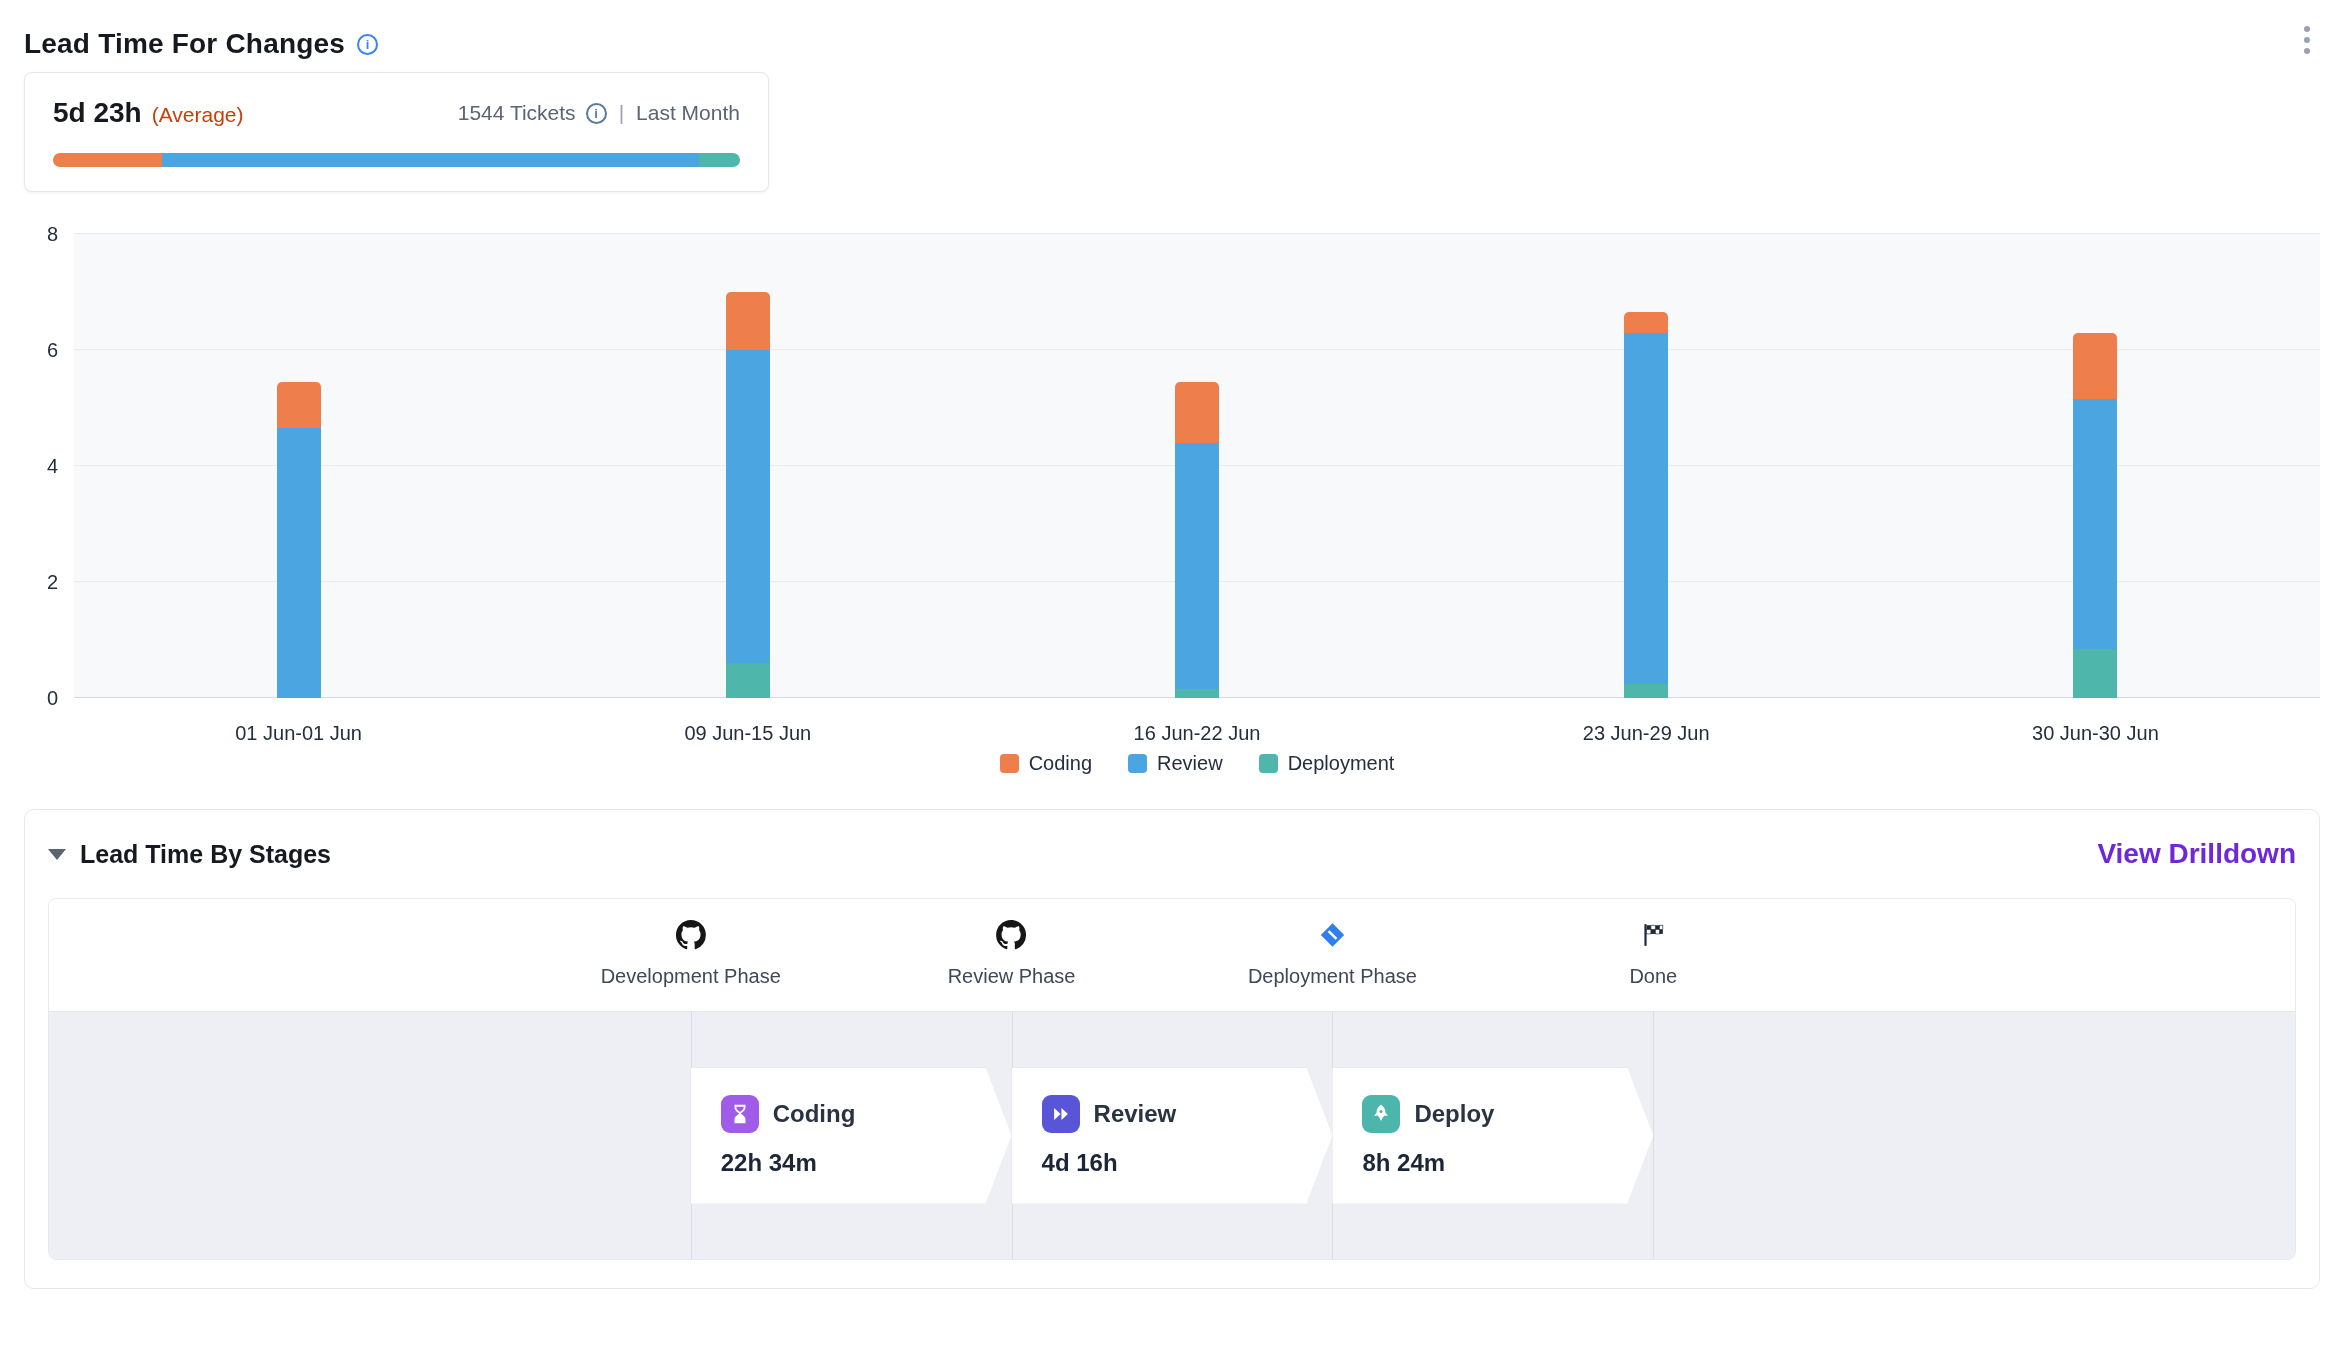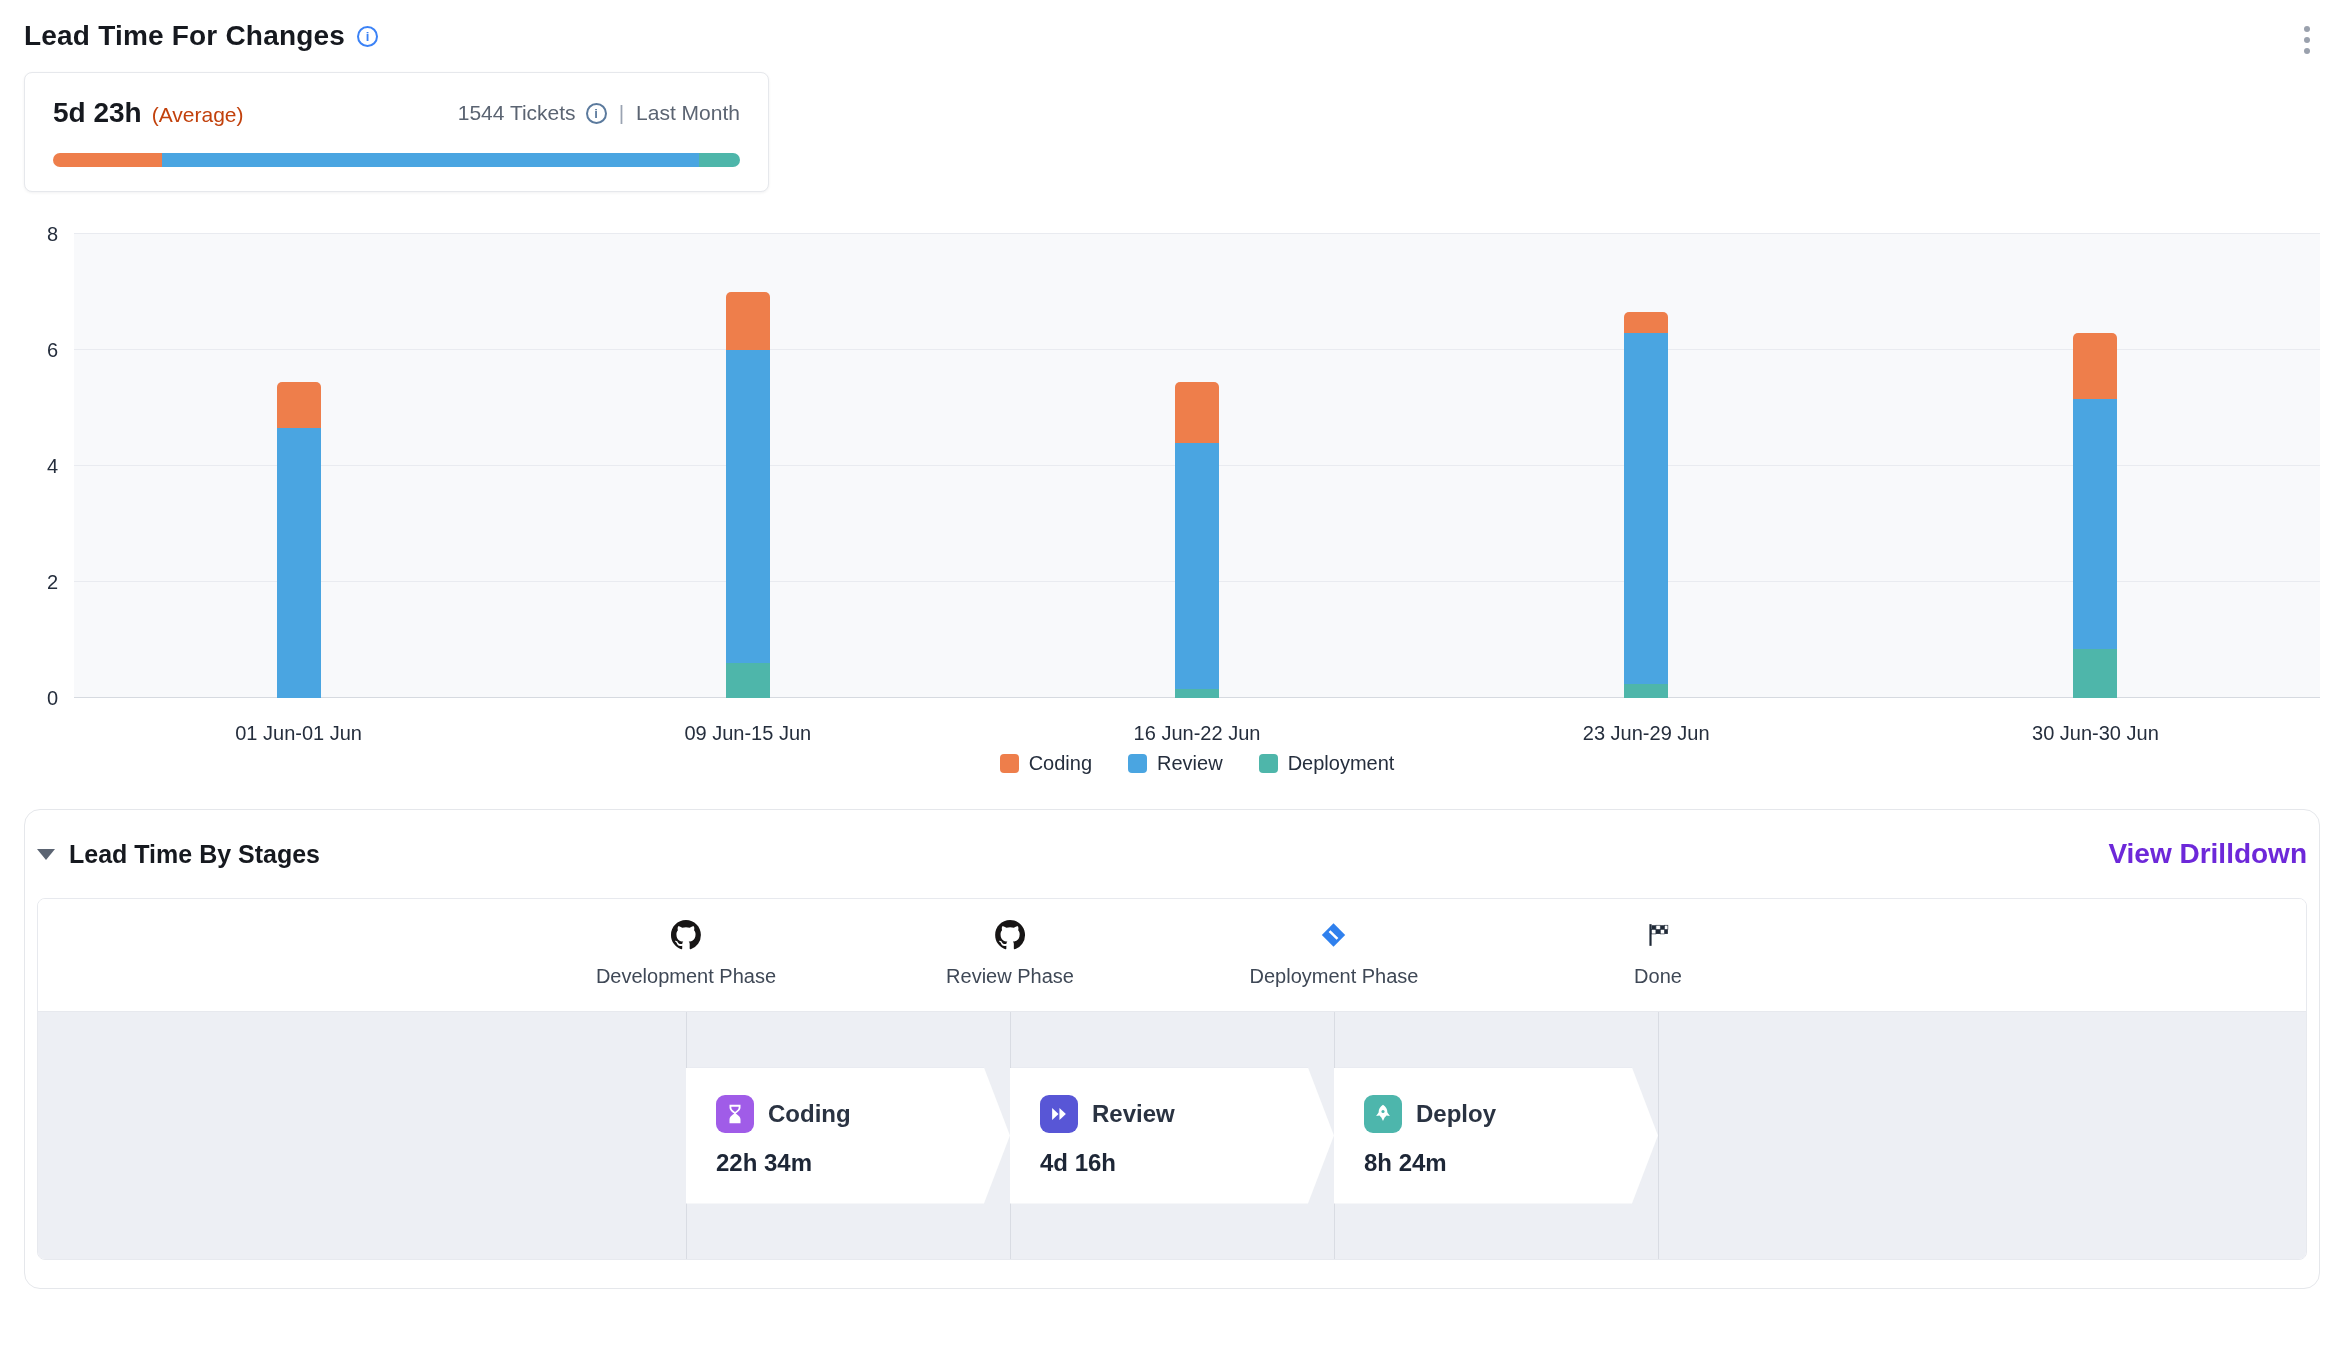--- a/index.html
+++ b/index.html
@@ -1,20 +1,20 @@
 <!DOCTYPE html>
 <html><head>
 <meta charset="utf-8">
 <style>
   * { box-sizing: border-box; margin: 0; padding: 0; }
   html,body { width: 2344px; height: 1352px; background: #ffffff; font-family: "Liberation Sans", sans-serif; color: #1f2937; }
   .widget { padding: 20px 24px 20px 24px; }
 
   
-  .header { display: flex; justify-content: space-between; align-items: flex-start; }
+  .header { display: flex; justify-content: space-between; align-items: flex-end; }
   .title-row { display: flex; align-items: center; gap: 12px; }
   .title-row h1 { font-size: 28px; font-weight: 700; color: #16191f; letter-spacing: .2px; }
   .info-icon { display: inline-flex; align-items: center; justify-content: center;
     width: 21px; height: 21px; border-radius: 50%; border: 2px solid currentColor;
     font-size: 13px; font-weight: 700; cursor: pointer; }
   .info-icon.blue { color: #3b82f6; }
   .info-icon.gray { color: #5b7a9d; }
   .kebab { display: flex; flex-direction: column; gap: 5px; padding: 6px 10px; cursor: pointer; }
   .kebab i { width: 6px; height: 6px; border-radius: 50%; background: #9aa1ad; }
 
@@ -41,21 +41,21 @@
     display: flex; flex-direction: column; justify-content: flex-end; cursor: pointer; }
   .seg { width: 100%; }
   .seg.top { border-radius: 5px 5px 0 0; }
   .x-axis { position: relative; height: 52px; margin-left: 50px; }
   .xtick { position: absolute; top: 24px; transform: translateX(-50%); font-size: 20px; color: #252e3d; white-space: nowrap; }
   .legend { display: flex; justify-content: center; align-items: center; gap: 36px; margin-left: 50px; margin-top: 2px; }
   .legend-item { display: flex; align-items: center; gap: 10px; font-size: 20px; color: #252e3d; cursor: pointer; }
   .swatch { width: 19px; height: 19px; border-radius: 4px; display: inline-block; }
 
   
-  .stages-panel { margin-top: 34px; border: 1px solid #e5e7eb; border-radius: 16px; padding: 28px 12px; background: #fff; }
+  .stages-panel { margin-top: 34px; border: 1px solid #e5e7eb; border-radius: 10px; padding: 28px 23px; background: #fff; }
   .stages-header { display: flex; justify-content: space-between; align-items: center; }
   .stages-left { display: flex; align-items: center; gap: 14px; }
   .caret { width: 0; height: 0; border-left: 9px solid transparent; border-right: 9px solid transparent;
     border-top: 11px solid #5b6472; cursor: pointer; }
   .stages-title { font-size: 25px; font-weight: 700; color: #16191f; }
   .drilldown { font-size: 28px; font-weight: 700; color: #6d28d9; text-decoration: none; cursor: pointer; }
 
   .stages-table { margin-top: 28px; border: 1px solid #e7e9ee; border-radius: 8px; overflow: hidden; }
   .phase-header { position: relative; height: 112px; background: #ffffff; }
   .phase-marker { position: absolute; top: 20px; transform: translateX(-50%);

